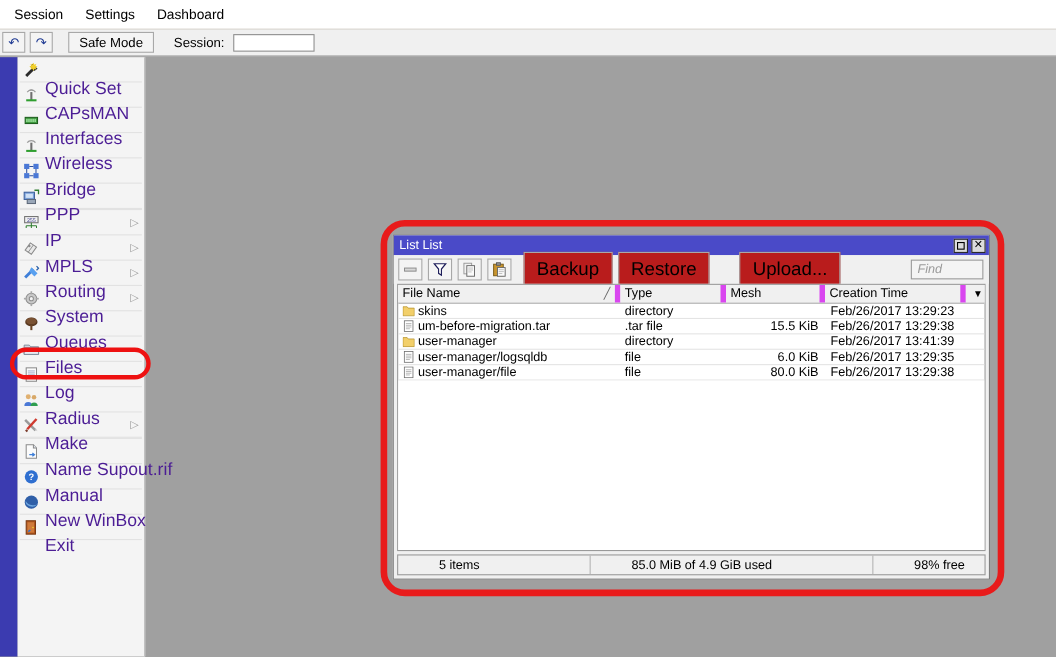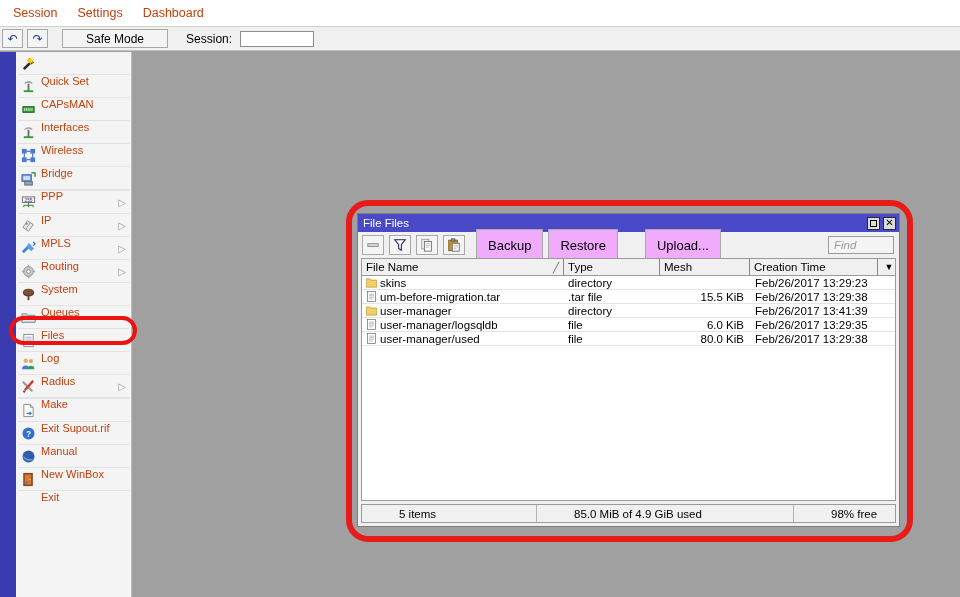--- a/index.html
+++ b/index.html
@@ -18,41 +18,41 @@
 
   
   #menubar {
     position: absolute; left: 0; top: 0; width: 960px; height: 26px;
     background: #ffffff;
     border-bottom: 1px solid #d4d0c8;
     display: flex; align-items: center;
   }
   .menu-item {
     padding: 3px 9px; margin-left: 2px;
-    font-size: 12.5px; color: #c2410c; cursor: default; white-space: nowrap;
+    font-size: 12.5px; color: #000000; cursor: default; white-space: nowrap;
   }
   .menu-item:first-child { margin-left: 4px; }
 
   
   #toolbar {
     position: absolute; left: 0; top: 27px; width: 960px; height: 24px;
     background: #f0f0f0;
     border-bottom: 1px solid #c0c0c0;
     display: flex; align-items: center; gap: 4px; padding-left: 2px;
     box-sizing: border-box;
   }
   .tb-sq {
     width: 21px; height: 19px;
     background: #f4f4f4;
     border: 1px solid #a8a8a8;
     display: flex; align-items: center; justify-content: center;
     box-sizing: border-box;
   }
   .tb-btn {
-    height: 19px; padding: 0 23px;
+    height: 19px; padding: 0 9px;
     background: #f4f4f4; border: 1px solid #a8a8a8;
     display: flex; align-items: center; justify-content: center;
     font-size: 12px; box-sizing: border-box; white-space: nowrap;
   }
   .tb-label { margin-left: 14px; font-size: 12px; }
   .tb-input {
     width: 74px; height: 16px; margin-left: 4px;
     background: #ffffff;
     border: 1px solid #8d8d8d;
     box-sizing: border-box;
@@ -73,21 +73,21 @@
   .side-item {
     height: 22px; display: flex; align-items: center;
     padding-left: 4px; position: relative;
     box-sizing: border-box;
   }
   .side-icon {
     width: 16px; height: 16px; margin-right: 5px;
     flex: 0 0 16px;
     display: flex; align-items: center; justify-content: center;
   }
-  .side-label { font-size: 11px; color: #c2410c; white-space: nowrap; margin-top: 36px; }
+  .side-label { font-size: 16px; color: #4c1d95; white-space: nowrap; margin-top: 36px; }
   .side-sub {
     position: absolute; right: 5px; top: 50%; transform: translateY(-50%);
     color: #9a9a9a; font-size: 10px;
   }
   .side-sep {
     height: 1px; background: #e2e2e2; margin: 0 2px;
   }
 
   
   #files-highlight {
@@ -141,23 +141,23 @@
     padding: 0 4px; box-sizing: border-box;
   }
   .wt-sq {
     width: 22px; height: 20px;
     background: #f4f4f4; border: 1px solid #a8a8a8;
     display: flex; align-items: center; justify-content: center;
     box-sizing: border-box;
   }
   .wt-btn {
     height: 32px; padding: 0 11px;
-    background: #f0abfc; border: 1px solid #a8a8a8;
+    background: #b91c1c; border: 1px solid #a8a8a8;
     display: flex; align-items: center; justify-content: center;
-    font-size: 13px; box-sizing: border-box; white-space: nowrap;
+    font-size: 17px; box-sizing: border-box; white-space: nowrap;
   }
   .wt-spacer { flex: 1; }
   #find-box {
     width: 66px; height: 18px;
     background: #f4f4f4; border: 1px solid #9a9a9a;
     display: flex; align-items: center; padding-left: 5px;
     color: #9a9a9a; font-style: italic; font-size: 11.5px;
     box-sizing: border-box; margin-right: 1px;
   }
 
@@ -168,21 +168,21 @@
     display: flex; flex-direction: column; overflow: hidden;
   }
   #thead {
     display: flex; height: 17px; flex: 0 0 17px;
     background: #f0f0f0;
     border-bottom: 1px solid #9a9a9a;
     box-sizing: border-box;
   }
   .th {
     display: flex; align-items: center;
-    border-right: 1px solid #d946ef;
+    border-right: 5px solid #d946ef;
     padding-left: 4px; font-size: 11.5px;
     box-sizing: border-box; position: relative;
     background: #f0f0f0;
   }
   .th .sortmark {
     position: absolute; right: 4px; color: #666; font-size: 10px;
   }
   .th-dropdown {
     width: 18px; flex: 0 0 18px;
     display: flex; align-items: center; justify-content: center;
@@ -463,21 +463,21 @@
   <div class="side-sep"></div>
 
   <div class="side-item">
     <span class="side-icon">
       <svg width="15" height="15" viewBox="0 0 16 16">
         <path d="M3 1.5 H10 L13 4.5 V14.5 H3 Z" fill="#fbfbfb" stroke="#8a8a8a"></path>
         <path d="M10 1.5 V4.5 H13" fill="#dfe6ee" stroke="#8a8a8a"></path>
         <path d="M6 11 h4 M9 9.5 l2 1.5 -2 1.5" stroke="#3f7fd8" stroke-width="1.2" fill="none"></path>
       </svg>
     </span>
-    <span class="side-label">Exit Supout.rif</span>
+    <span class="side-label">Name Supout.rif</span>
   </div>
   <div class="side-sep"></div>
 
   <div class="side-item">
     <span class="side-icon">
       <svg width="15" height="15" viewBox="0 0 16 16">
         <circle cx="8" cy="8" r="6.4" fill="#2f6fd0"></circle>
         <text x="8" y="11.5" font-size="9" text-anchor="middle" fill="#ffffff" font-family="'Liberation Sans',sans-serif" font-weight="bold">?</text>
       </svg>
     </span>
@@ -509,21 +509,21 @@
   </div>
   <div class="side-sep"></div>
 
 </div>
 
 <div id="files-highlight"></div>
 
 <div id="filelist-window">
 
   <div id="titlebar">
-    <span class="title">File Files</span>
+    <span class="title">List List</span>
     <span class="tb-winbtn">
       <span class="mini-sq"></span>
     </span>
     <span class="tb-winbtn">✕</span>
   </div>
 
   <div id="win-toolbar">
     <div class="wt-sq">
       <svg width="14" height="14" viewBox="0 0 16 16">
         <rect x="2" y="6.5" width="12" height="3.2" fill="#d8d8d8" stroke="#8a8a8a"></rect>
@@ -636,21 +636,21 @@
     </div>
 
     <div class="row">
       <div class="cell name col-name indent">
         <span class="row-icon">
           <svg width="11" height="11" viewBox="0 0 14 14">
             <rect x="2" y="0.8" width="10" height="12.4" fill="#ffffff" stroke="#6a6a6a" stroke-width="0.9"></rect>
             <path d="M3.8 4 H10.2 M3.8 6 H10.2 M3.8 8 H10.2 M3.8 10 H8.4" stroke="#9a9a9a" stroke-width="0.8"></path>
           </svg>
         </span>
-        <span>user-manager/used</span>
+        <span>user-manager/file</span>
       </div>
       <div class="cell type col-type">file</div>
       <div class="cell size col-size">80.0 KiB</div>
       <div class="cell time col-time">Feb/26/2017 13:29:38</div>
     </div>
 
     <div id="table-filler"></div>
   </div>
 
   <div id="statusbar">

